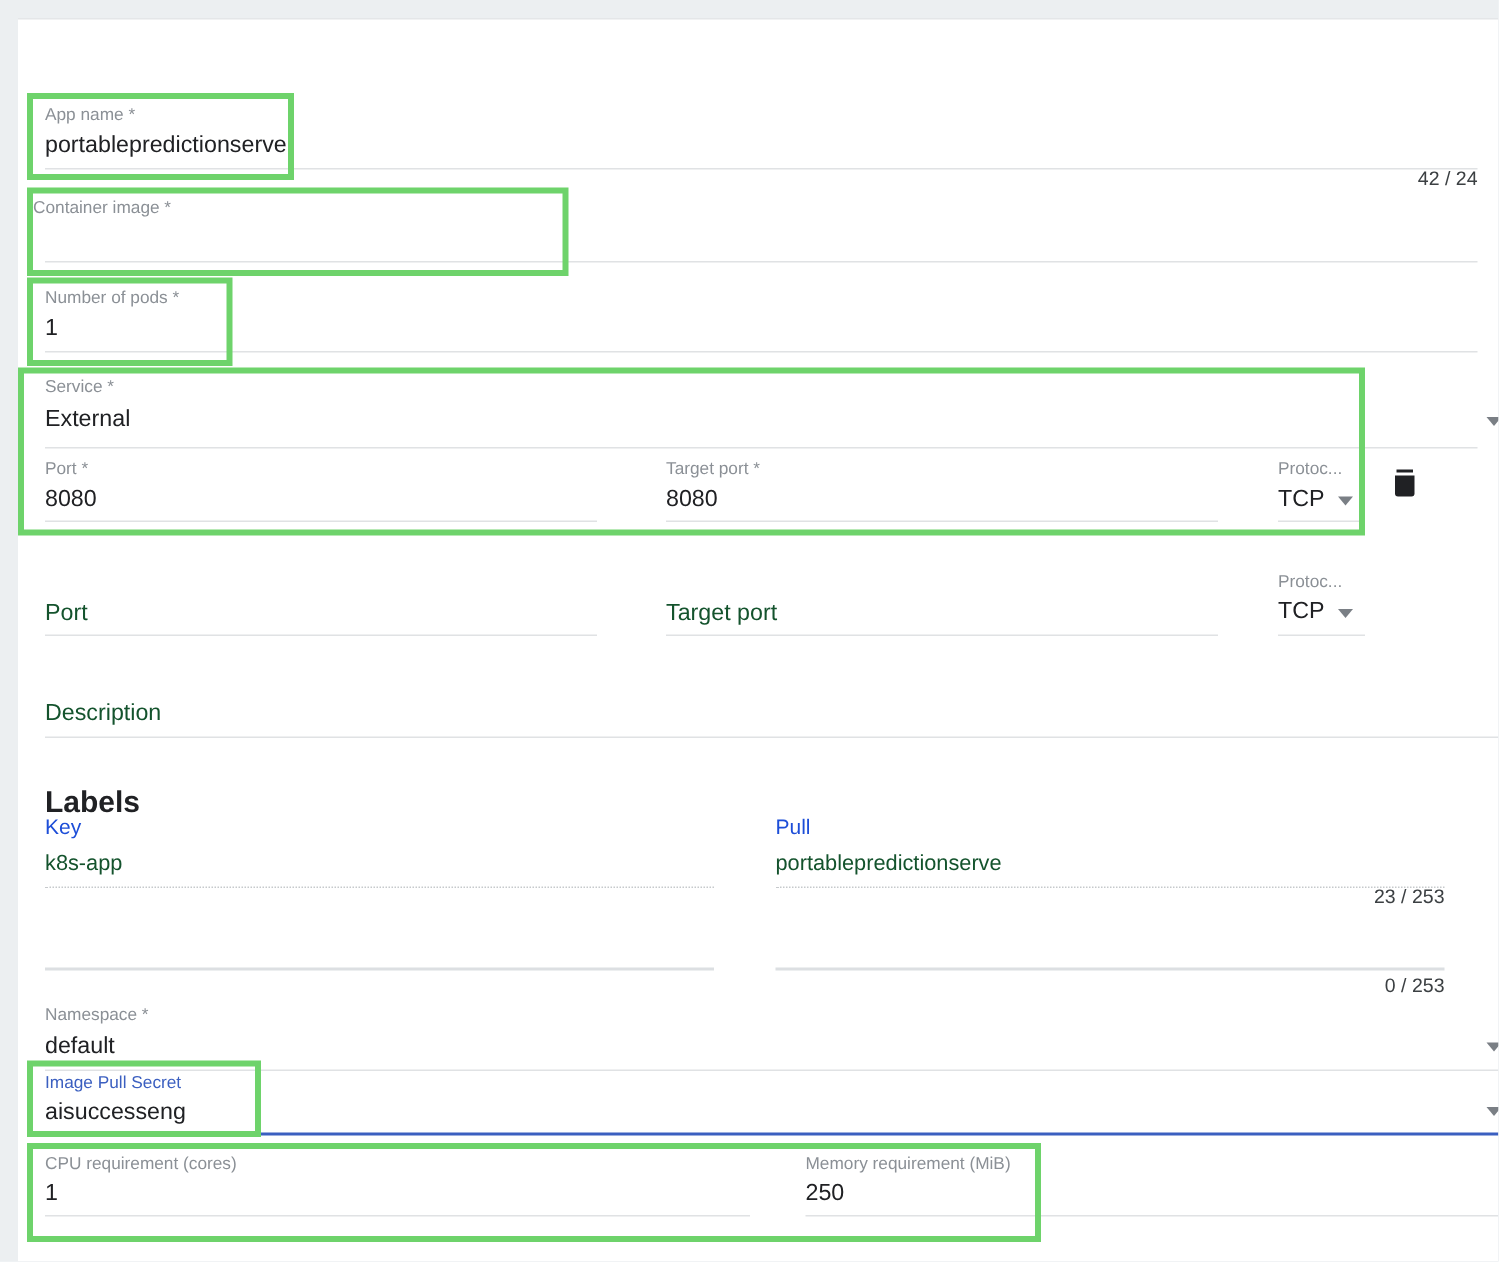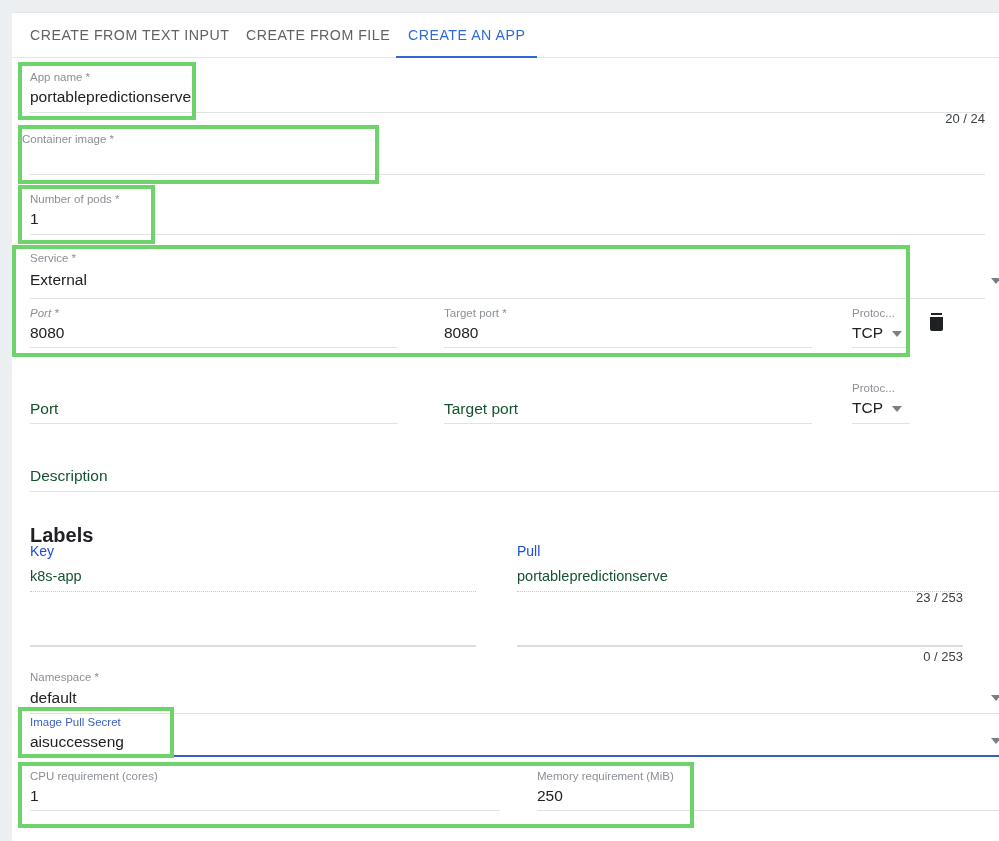--- a/index.html
+++ b/index.html
@@ -140,44 +140,39 @@
     pointer-events: none;
     background: transparent;
   }
 </style>
 </head>
 <body>
 
 <div id="page">
   <div id="card">
 
-    <div class="tabs">
-      <div class="tab" id="tab0">CREATE FROM TEXT INPUT</div>
-      <div class="tab" id="tab1">CREATE FROM FILE</div>
-      <div class="tab active" id="tab2">CREATE AN APP</div>
-    </div>
 
     <div class="flabel" style="left:18px; top:58px;">App name *</div>
     <div class="fvalue" style="left:18px; top:75px;">portablepredictionserve</div>
     <div class="uline" style="left:18px; top:99px; width:955px;"></div>
-    <div class="counter" style="left:823px; top:98px; width:150px;">20 / 24</div>
+    <div class="counter" style="left:823px; top:98px; width:150px;">42 / 24</div>
 
     <div class="flabel" style="left:10px; top:120px;">Container image *</div>
     <div class="uline" style="left:18px; top:161px; width:955px;"></div>
 
     <div class="flabel" style="left:18px; top:180px;">Number of pods *</div>
     <div class="fvalue" style="left:18px; top:197px;">1</div>
     <div class="uline" style="left:18px; top:221px; width:955px;"></div>
 
     <div class="flabel" style="left:18px; top:239px;">Service *</div>
     <div class="fvalue" style="left:18px; top:258px;">External</div>
     <div class="caret" style="left:979px; top:265px;"></div>
     <div class="uline" style="left:18px; top:285px; width:955px;"></div>
 
-    <div class="flabel" style="left:18px; top:294px;font-style:italic;">Port *</div>
+    <div class="flabel" style="left:18px; top:294px;">Port *</div>
     <div class="fvalue" style="left:18px; top:311px;">8080</div>
     <div class="uline" style="left:18px; top:334px; width:368px;"></div>
 
     <div class="flabel" style="left:432px; top:294px;">Target port *</div>
     <div class="fvalue" style="left:432px; top:311px;">8080</div>
     <div class="uline" style="left:432px; top:334px; width:368px;"></div>
 
     <div class="flabel" style="left:840px; top:294px;">Protoc...</div>
     <div class="fvalue" style="left:840px; top:311px;">TCP</div>
     <div class="caret" style="left:880px; top:318px;"></div>

